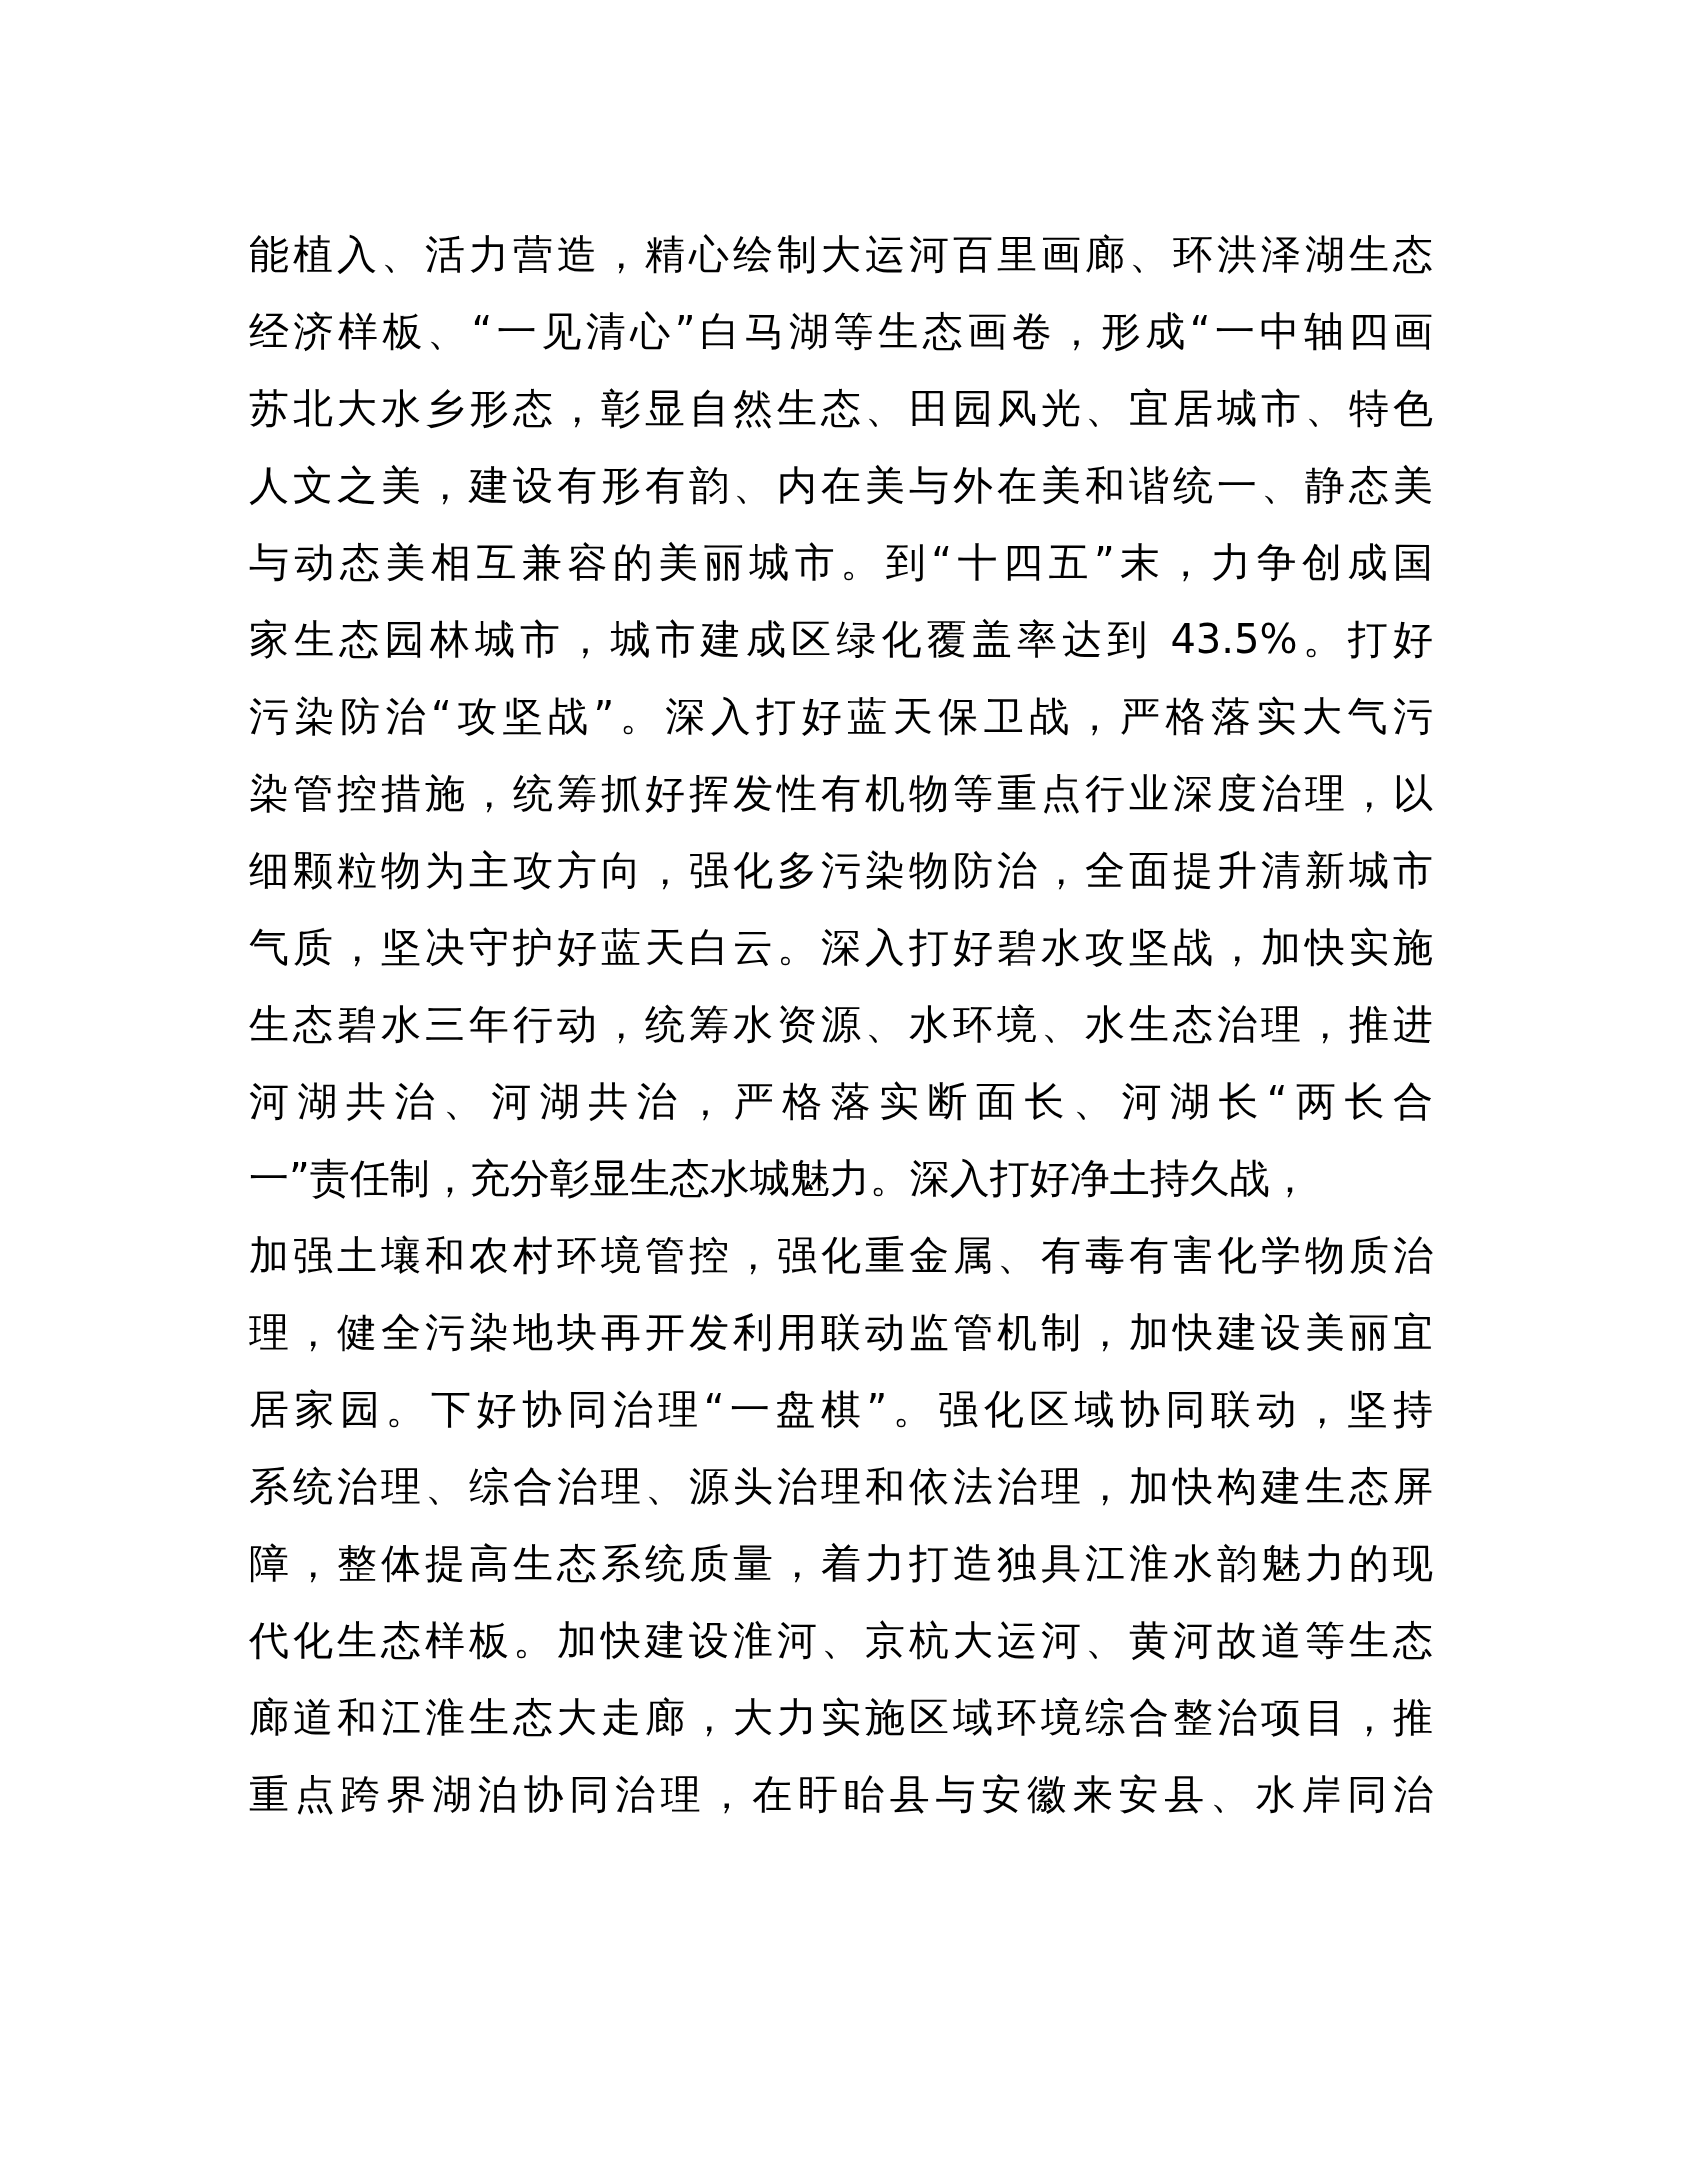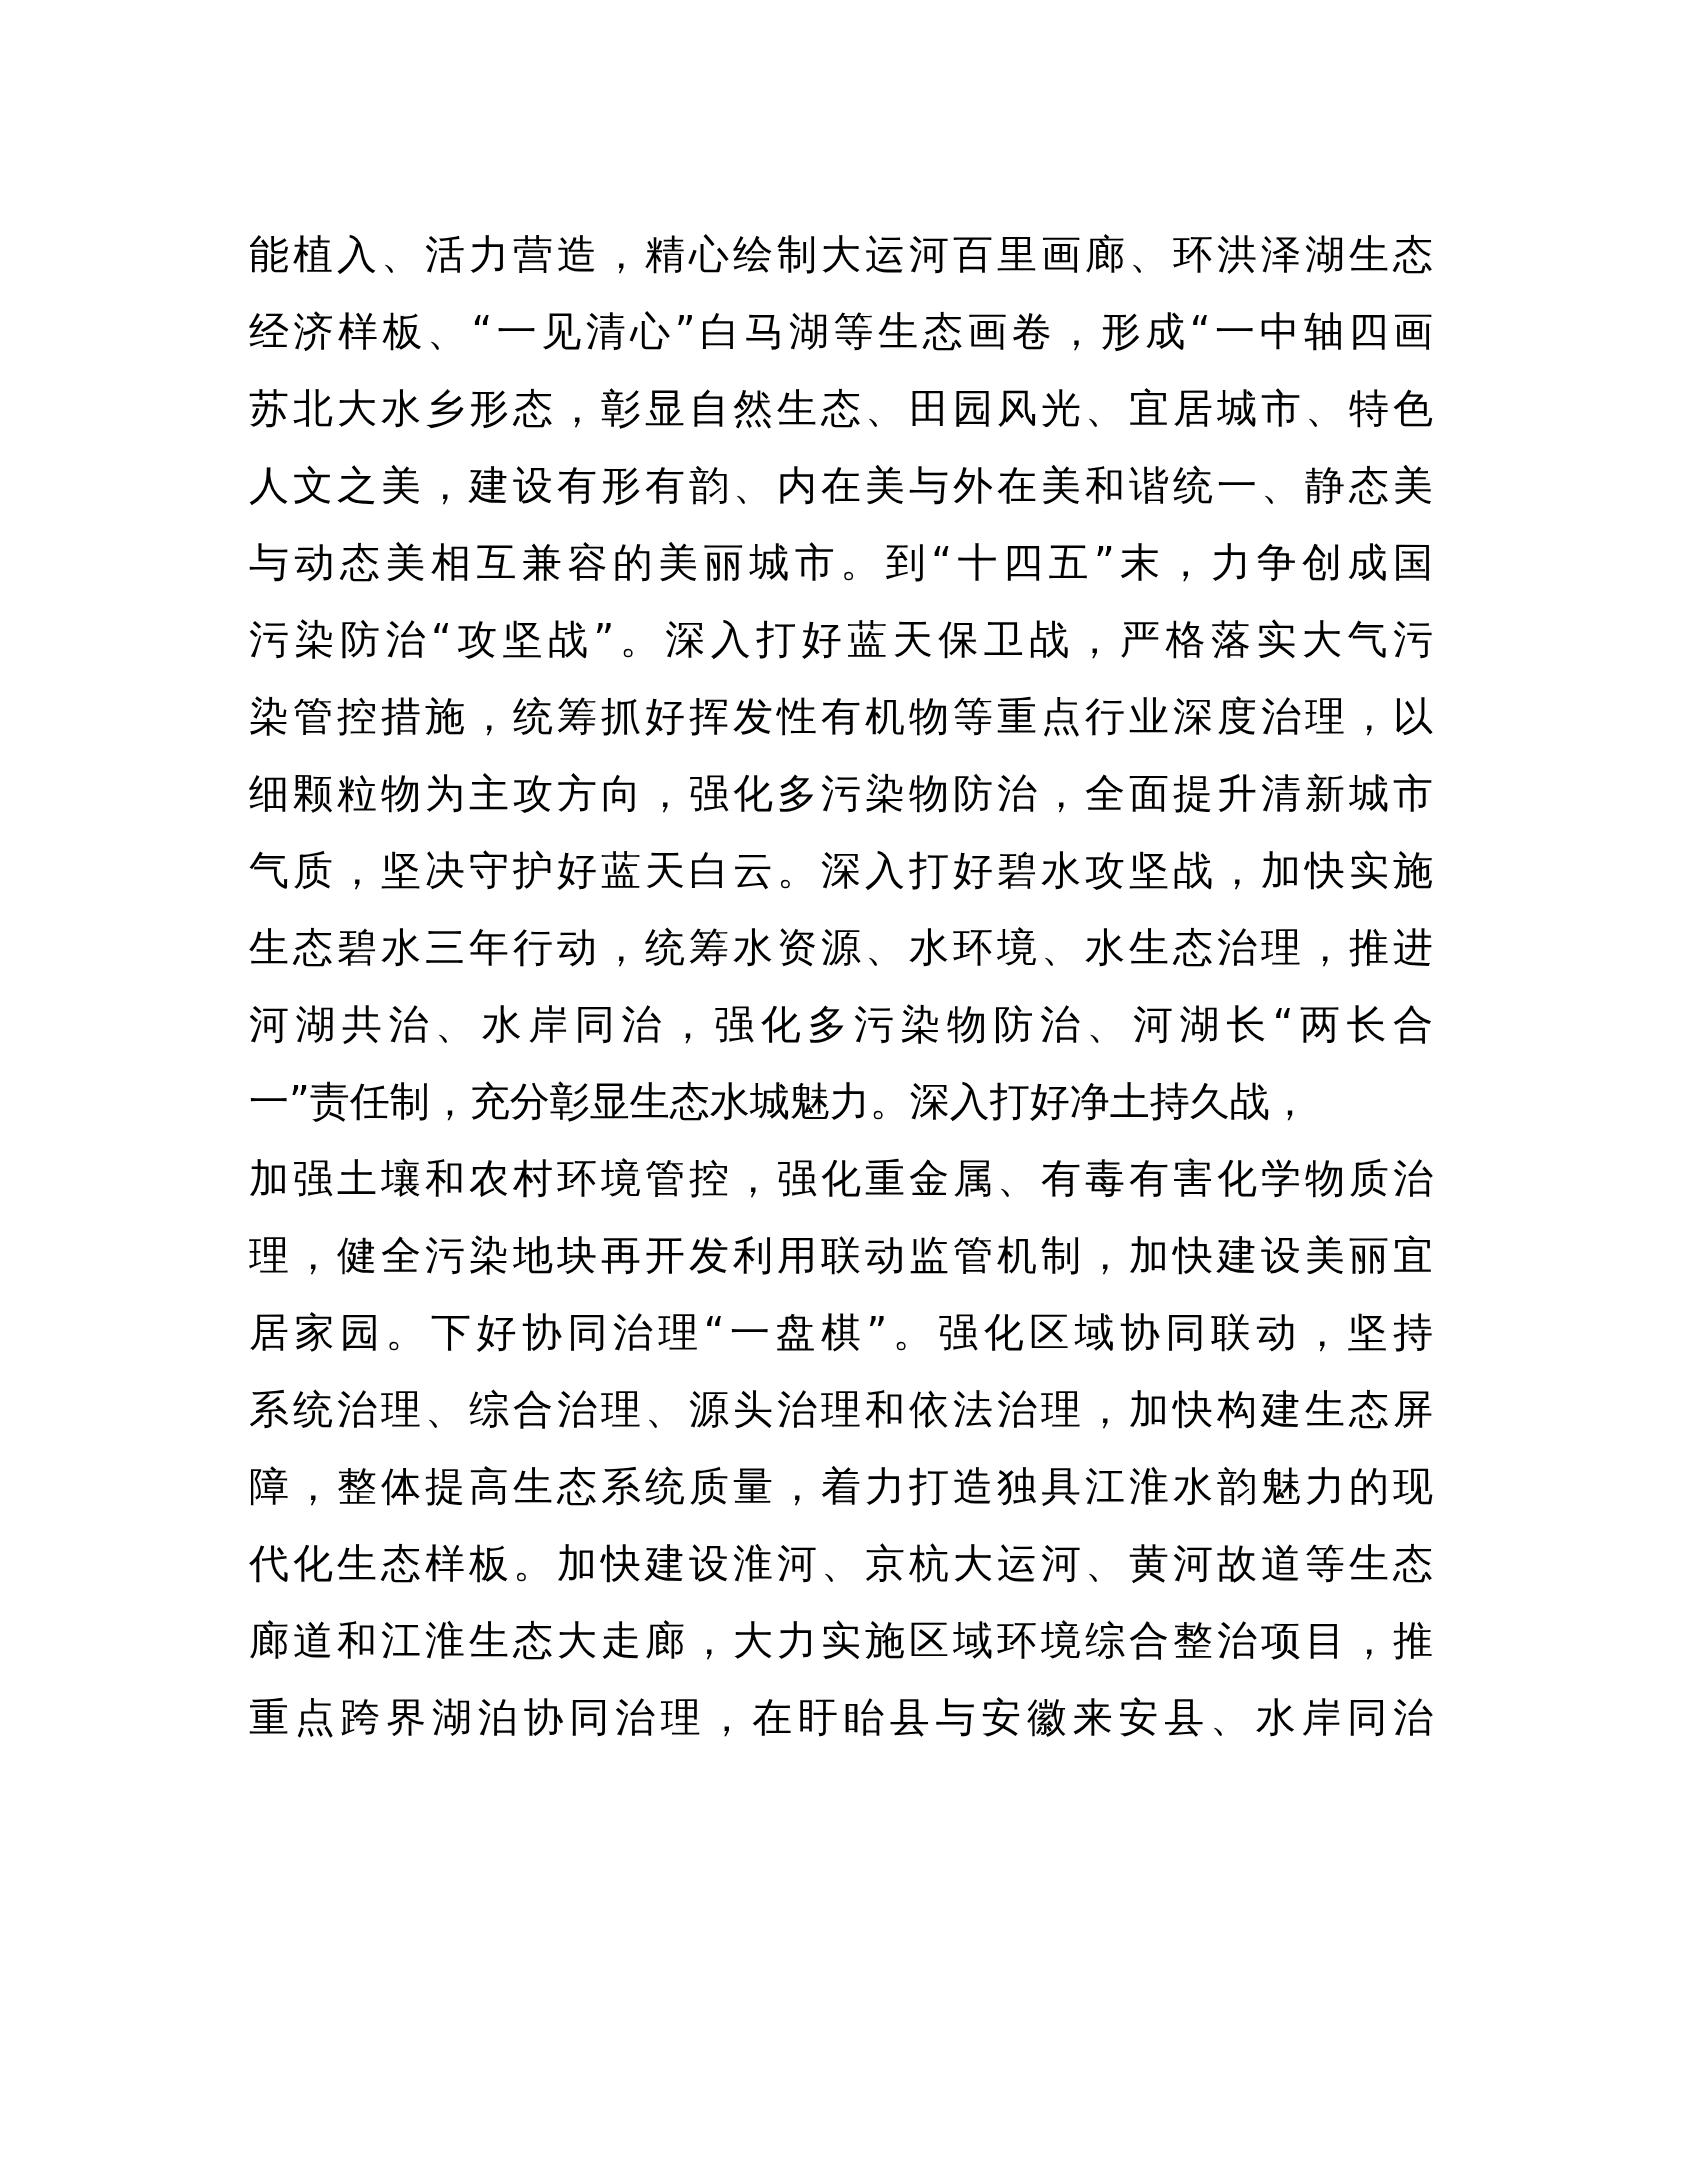--- a/index.html
+++ b/index.html
@@ -48,26 +48,27 @@
 </head>
 <body>
 
 <div class="page">
   <div class="body-text">
     <span class="line">能植入、活力营造，精心绘制大运河百里画廊、环洪泽湖生态</span>
     <span class="line">经济样板、“一见清心”白马湖等生态画卷，形成“一中轴四画</span>
     <span class="line">苏北大水乡形态，彰显自然生态、田园风光、宜居城市、特色</span>
     <span class="line">人文之美，建设有形有韵、内在美与外在美和谐统一、静态美</span>
     <span class="line">与动态美相互兼容的美丽城市。到“十四五”末，力争创成国</span>
+    <span class="line">家生态园林城市，城市建成区绿化覆盖率达到 43.5%。打好</span>
     <span class="line">污染防治“攻坚战”。深入打好蓝天保卫战，严格落实大气污</span>
     <span class="line">染管控措施，统筹抓好挥发性有机物等重点行业深度治理，以</span>
     <span class="line">细颗粒物为主攻方向，强化多污染物防治，全面提升清新城市</span>
     <span class="line">气质，坚决守护好蓝天白云。深入打好碧水攻坚战，加快实施</span>
     <span class="line">生态碧水三年行动，统筹水资源、水环境、水生态治理，推进</span>
-    <span class="line">河湖共治、水岸同治，强化多污染物防治、河湖长“两长合</span>
+    <span class="line">河湖共治、河湖共治，严格落实断面长、河湖长“两长合</span>
     <span class="line ragged">一”责任制，充分彰显生态水城魅力。深入打好净土持久战，</span>
     <span class="line">加强土壤和农村环境管控，强化重金属、有毒有害化学物质治</span>
     <span class="line">理，健全污染地块再开发利用联动监管机制，加快建设美丽宜</span>
     <span class="line">居家园。下好协同治理“一盘棋”。强化区域协同联动，坚持</span>
     <span class="line">系统治理、综合治理、源头治理和依法治理，加快构建生态屏</span>
     <span class="line">障，整体提高生态系统质量，着力打造独具江淮水韵魅力的现</span>
     <span class="line">代化生态样板。加快建设淮河、京杭大运河、黄河故道等生态</span>
     <span class="line">廊道和江淮生态大走廊，大力实施区域环境综合整治项目，推</span>
     <span class="line">重点跨界湖泊协同治理，在盱眙县与安徽来安县、水岸同治</span>
   </div>

